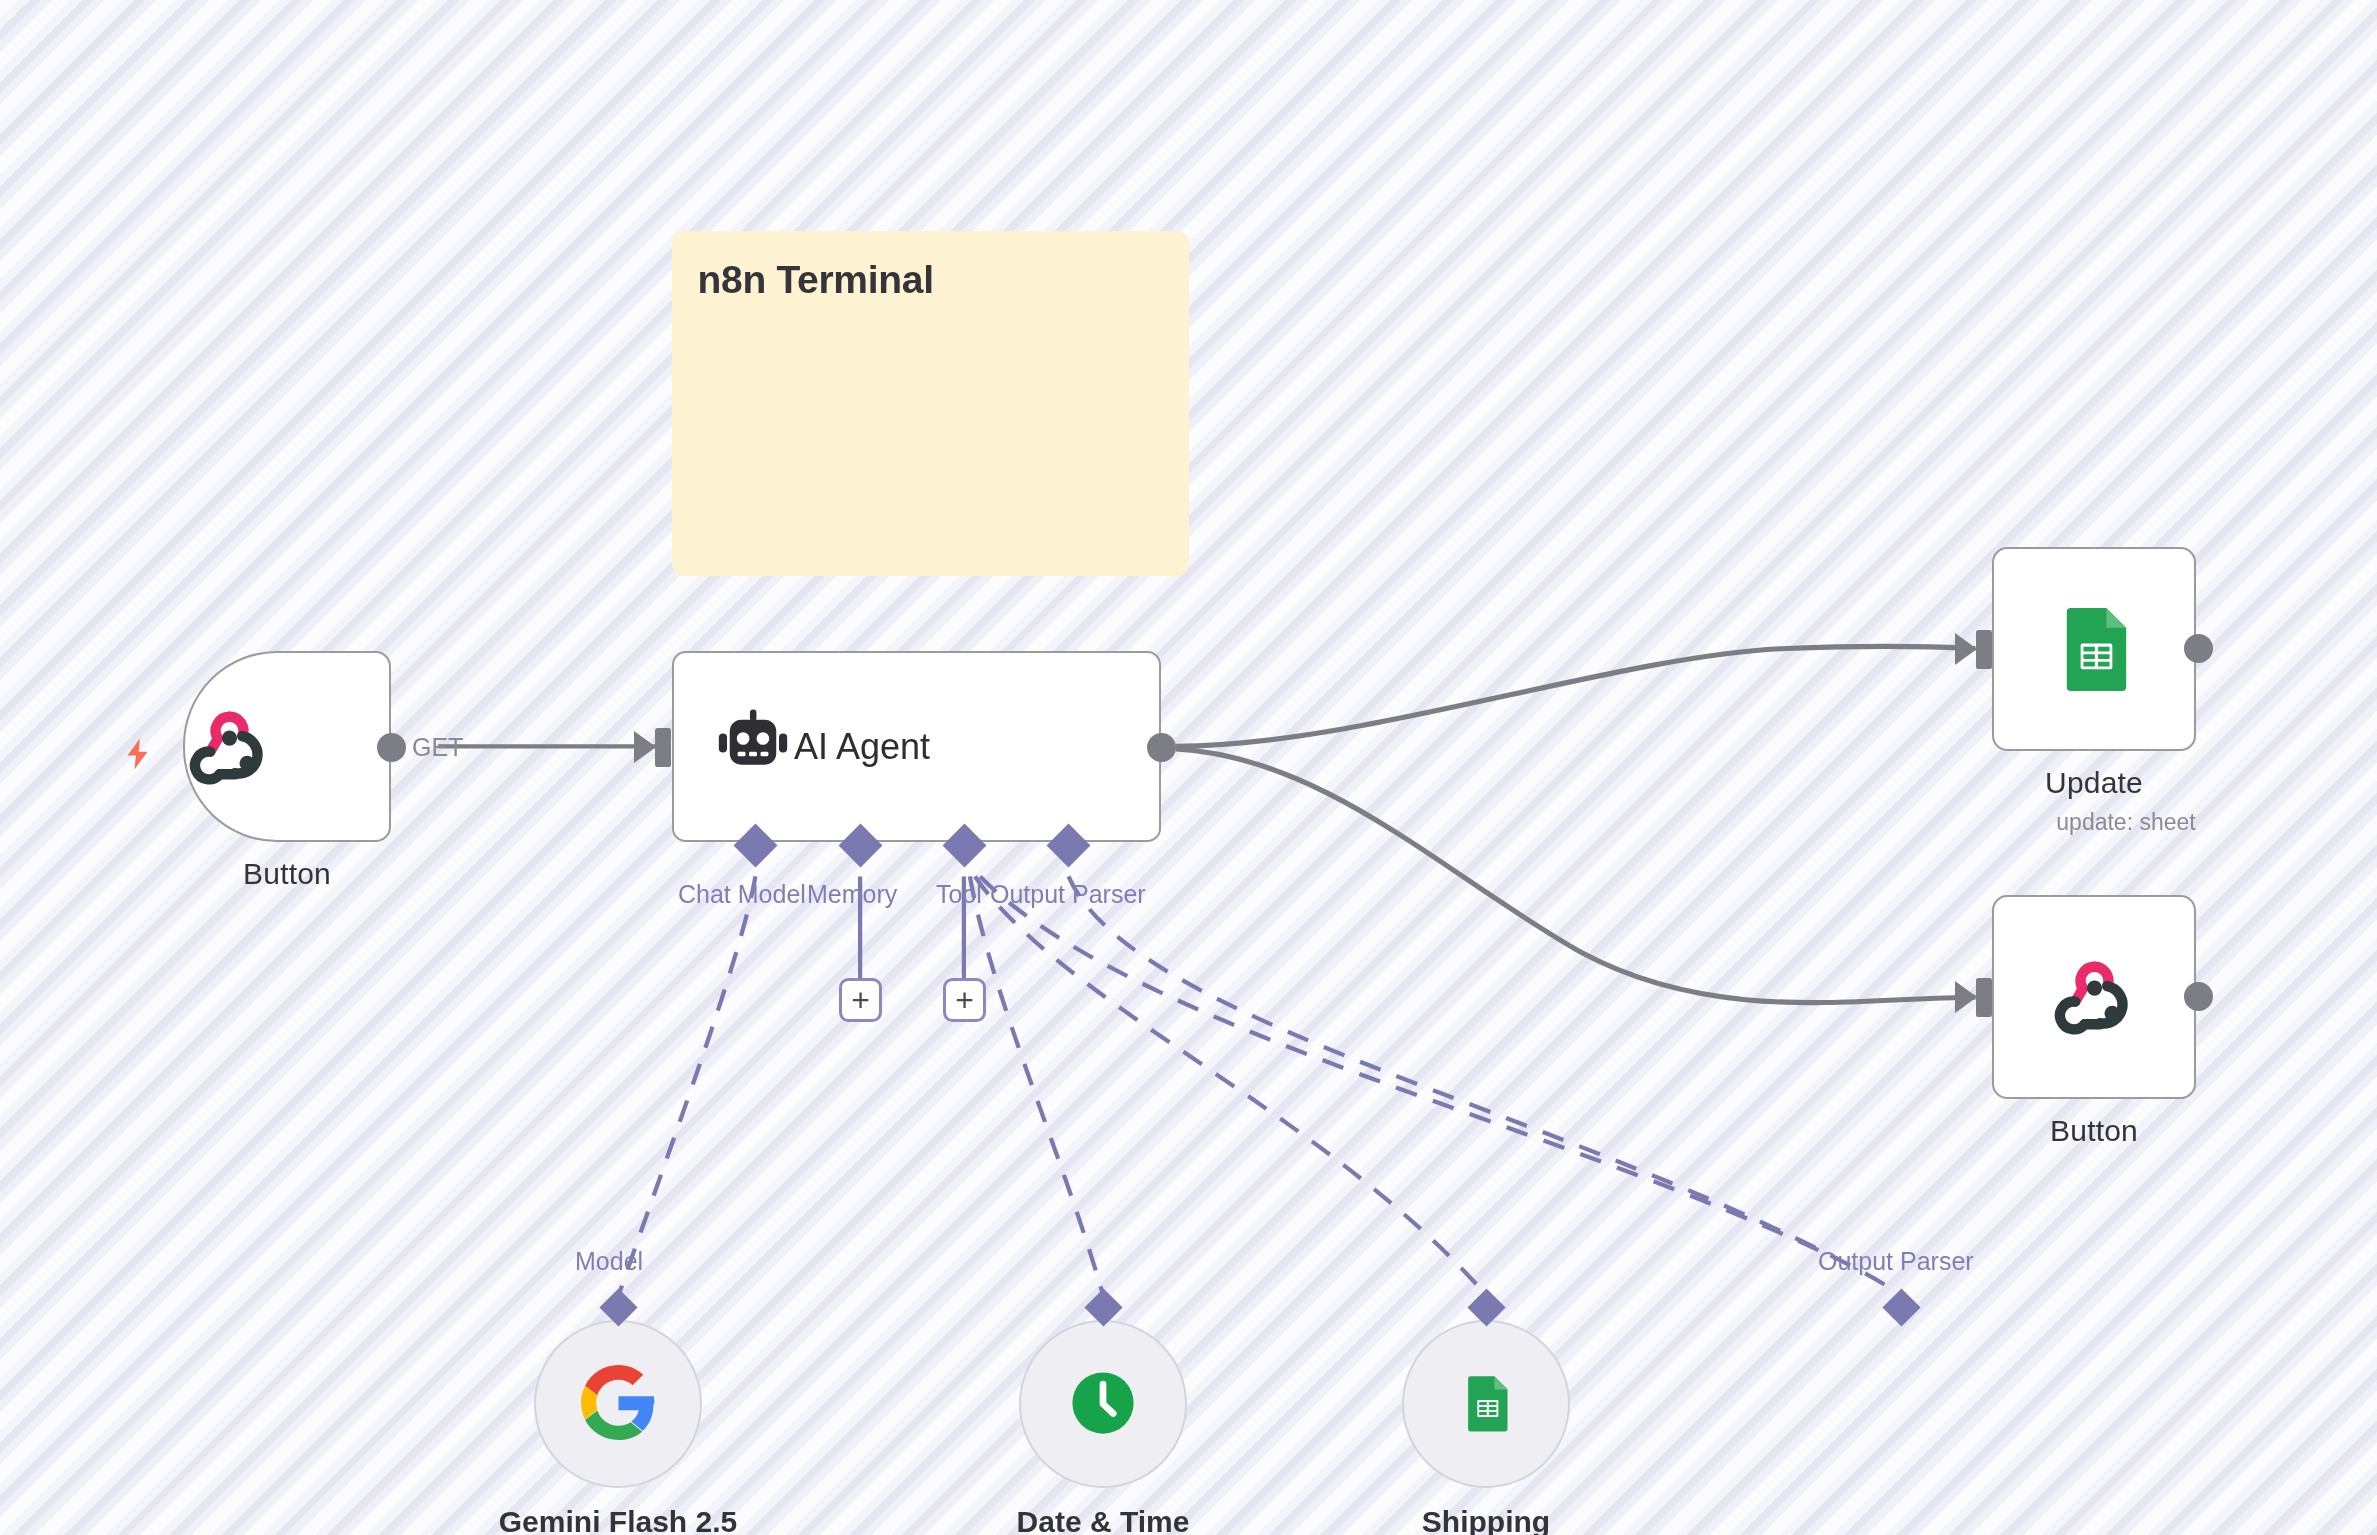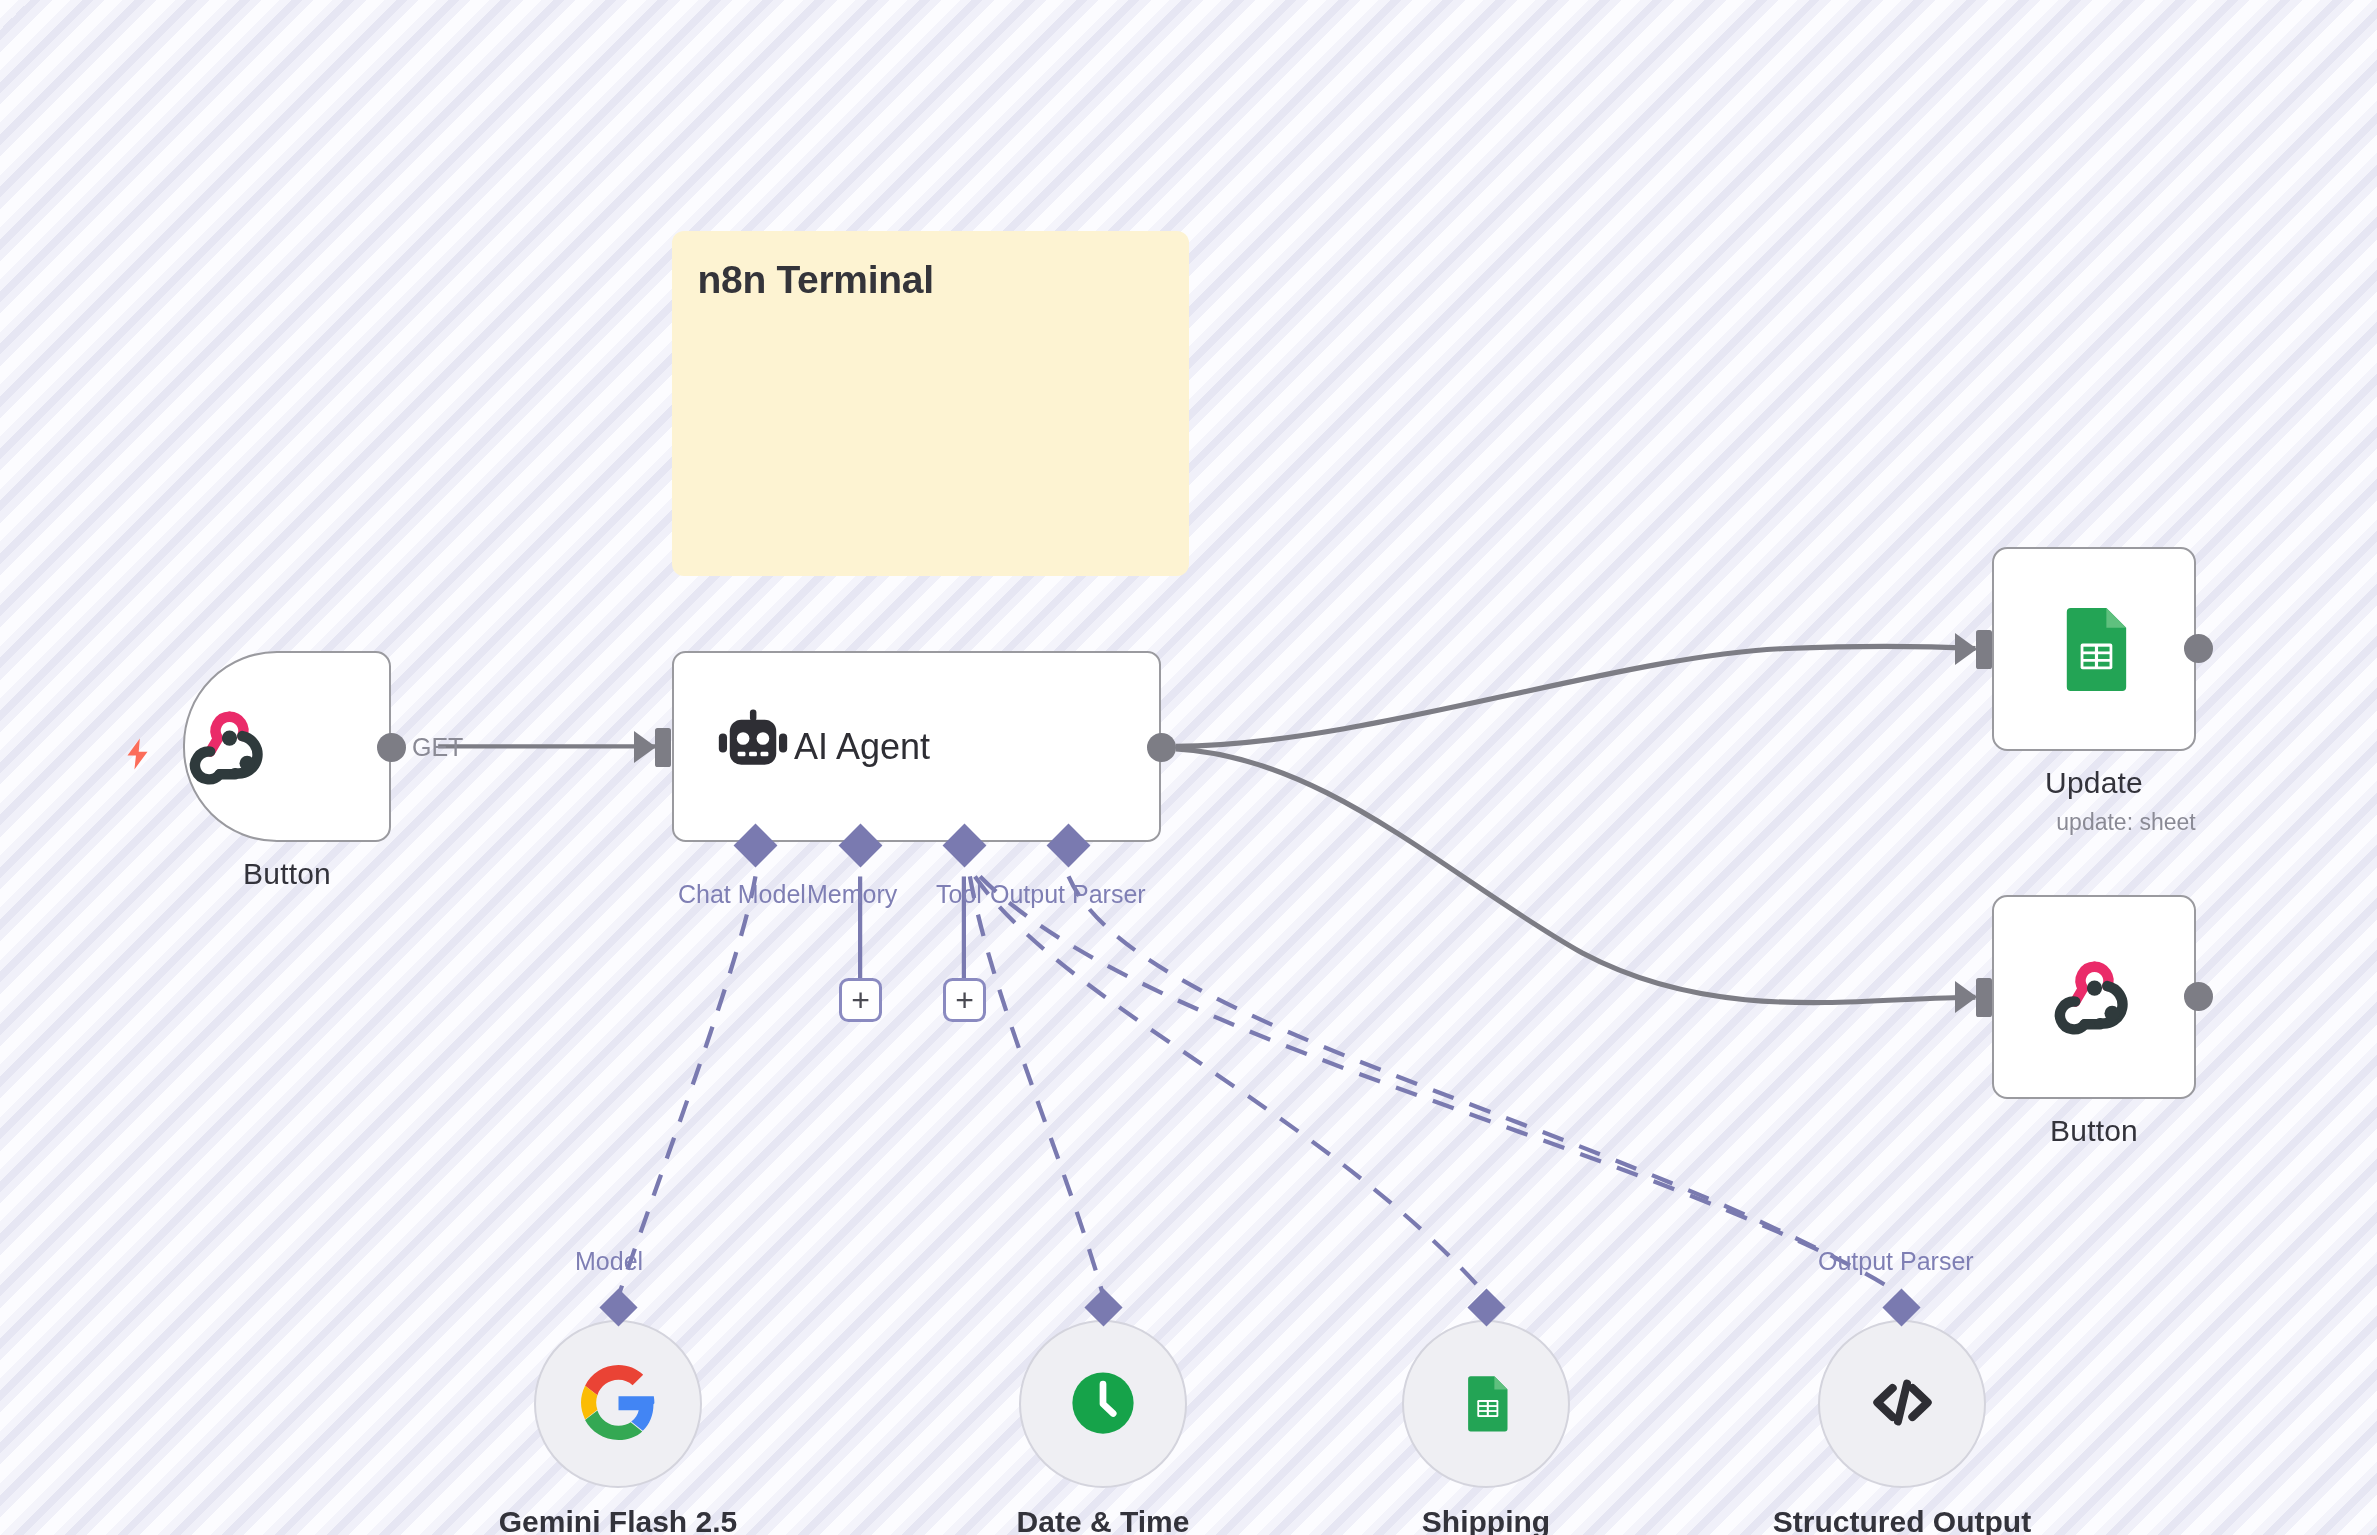--- a/index.html
+++ b/index.html
@@ -412,25 +412,15 @@
         <rect x="25.8" y="27.4" width="5.8" height="2.4" fill="#23a455"></rect>
         <rect x="18.4" y="31.2" width="5.8" height="2.4" fill="#23a455"></rect>
         <rect x="25.8" y="31.2" width="5.8" height="2.4" fill="#23a455"></rect>
       </svg>
     </span>
     <div class="subnode-label">Shipping</div>
   </div>
 
   <div class="sub-label" style="left:1818px; top:1247px;">Output Parser</div>
   <div class="diamond small" style="left:1888px; top:1294px;"></div>
-  <div class="subnode" style="left:1818px; top:1320px;">
-    <span>
-      <svg width="73" height="73" viewBox="0 0 48 48">
-        <path d="M17.5 14.5 L7.5 24 L17.5 33.5" stroke="#2e2e34" stroke-width="5.4" fill="none" stroke-linecap="round" stroke-linejoin="round"></path>
-        <path d="M30.5 14.5 L40.5 24 L30.5 33.5" stroke="#2e2e34" stroke-width="5.4" fill="none" stroke-linecap="round" stroke-linejoin="round"></path>
-        <path d="M27 11.5 L21 36.5" stroke="#2e2e34" stroke-width="5.2" fill="none" stroke-linecap="round"></path>
-      </svg>
-    </span>
-    <div class="subnode-label">Structured Output</div>
-  </div>
 
 </div>
 
 
 </body></html>

